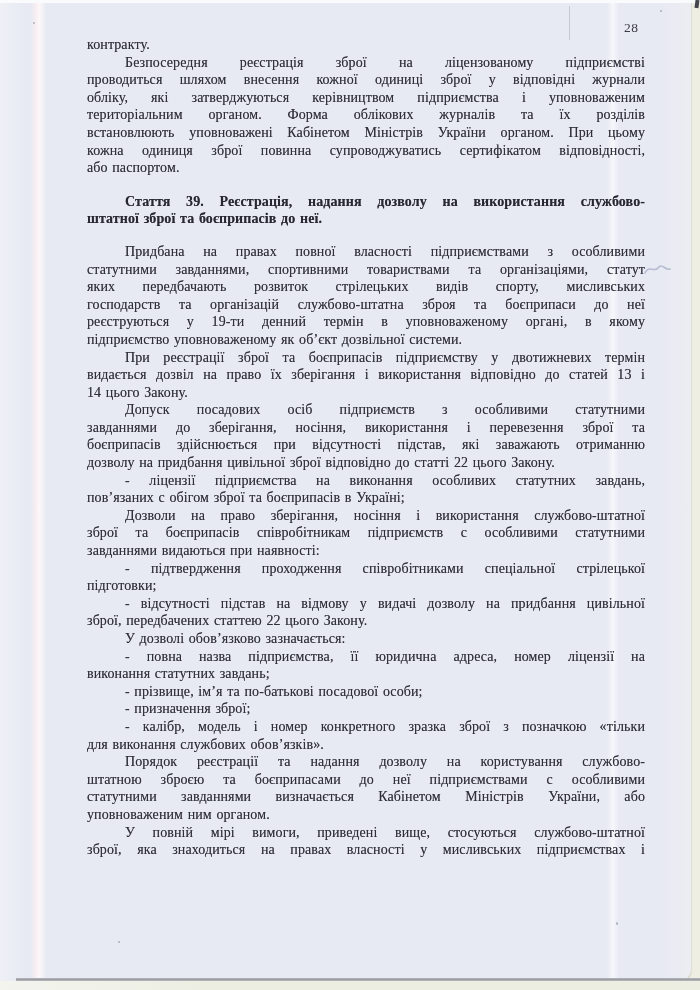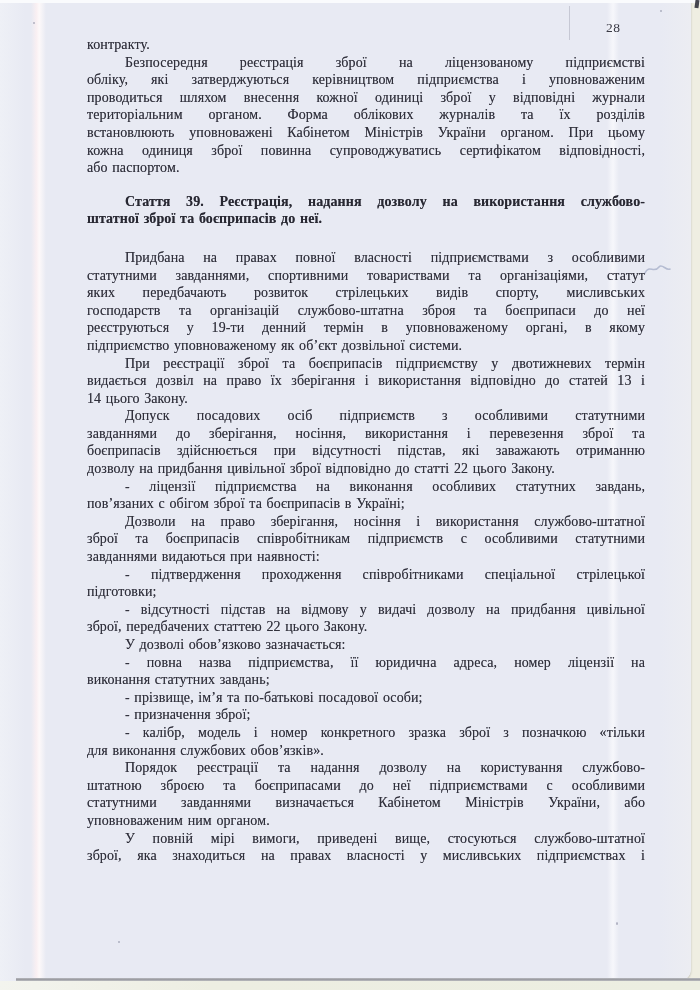--- a/index.html
+++ b/index.html
@@ -61,41 +61,41 @@
   .vline-artifact {
     position: absolute; left: 569px; top: 6px;
     width: 1px; height: 34px;
     background: rgba(120,122,142,0.30);
   }
   .speck { position: absolute; background: #7e8096; opacity: 0.55; border-radius: 50%; }
   
   #pencil-mark { position: absolute; left: 642px; top: 261px; opacity: 0.75; }
   
   #page-number {
-    position: absolute; left: 606px; top: 20px;
+    position: absolute; left: 624px; top: 20px;
     font-size: 13.5px; color: #3a3a44;
     letter-spacing: 0.5px;
   }
   
   #text-block {
     position: absolute;
     left: 87px; top: 36px;
     width: 558px;
     font-size: 14px;
     line-height: 17.6px;
     color: #30303b;
     word-spacing: 1px;
     letter-spacing: 0.1px;
     text-shadow: 0 0 0.5px rgba(44,44,58,0.55);
   }
   .para { margin: 0; }
   .para.heading {
     font-weight: bold;
     margin-top: 16px;
-    margin-bottom: 21px;
+    margin-bottom: 15px;
     color: #282832;
   }
   .tline { text-align: justify; text-align-last: justify; }
   .tline.last { text-align-last: left; }
   .tline.full-last { text-align-last: justify; font-family: Liberation Serif, serif; }
   .tline.first { text-indent: 38px; }
 </style>
 </head>
 <body>
 
@@ -120,22 +120,22 @@
   </svg>
 
   <div id="page-number">28</div>
 
   <div id="text-block">
       <div class="para continuation">
         <div class="tline last">контракту.</div>
       </div>
       <div class="para body">
         <div class="tline first">Безпосередня реєстрація зброї на ліцензованому підприємстві</div>
+        <div class="tline">проводиться шляхом внесення кожної одиниці зброї у відповідні журнали</div>
         <div class="tline">обліку, які затверджуються керівництвом підприємства і уповноваженим</div>
-        <div class="tline">проводиться шляхом внесення кожної одиниці зброї у відповідні журнали</div>
         <div class="tline">територіальним органом. Форма облікових журналів та їх розділів</div>
         <div class="tline">встановлюють уповноважені Кабінетом Міністрів України органом. При цьому</div>
         <div class="tline">кожна одиниця зброї повинна супроводжуватись сертифікатом відповідності,</div>
         <div class="tline last">або паспортом.</div>
       </div>
       <div class="para heading">
         <div class="tline first">Стаття 39. Реєстрація, надання дозволу на використання службово-</div>
         <div class="tline last">штатної зброї та боєприпасів до неї.</div>
       </div>
       <div class="para body">

